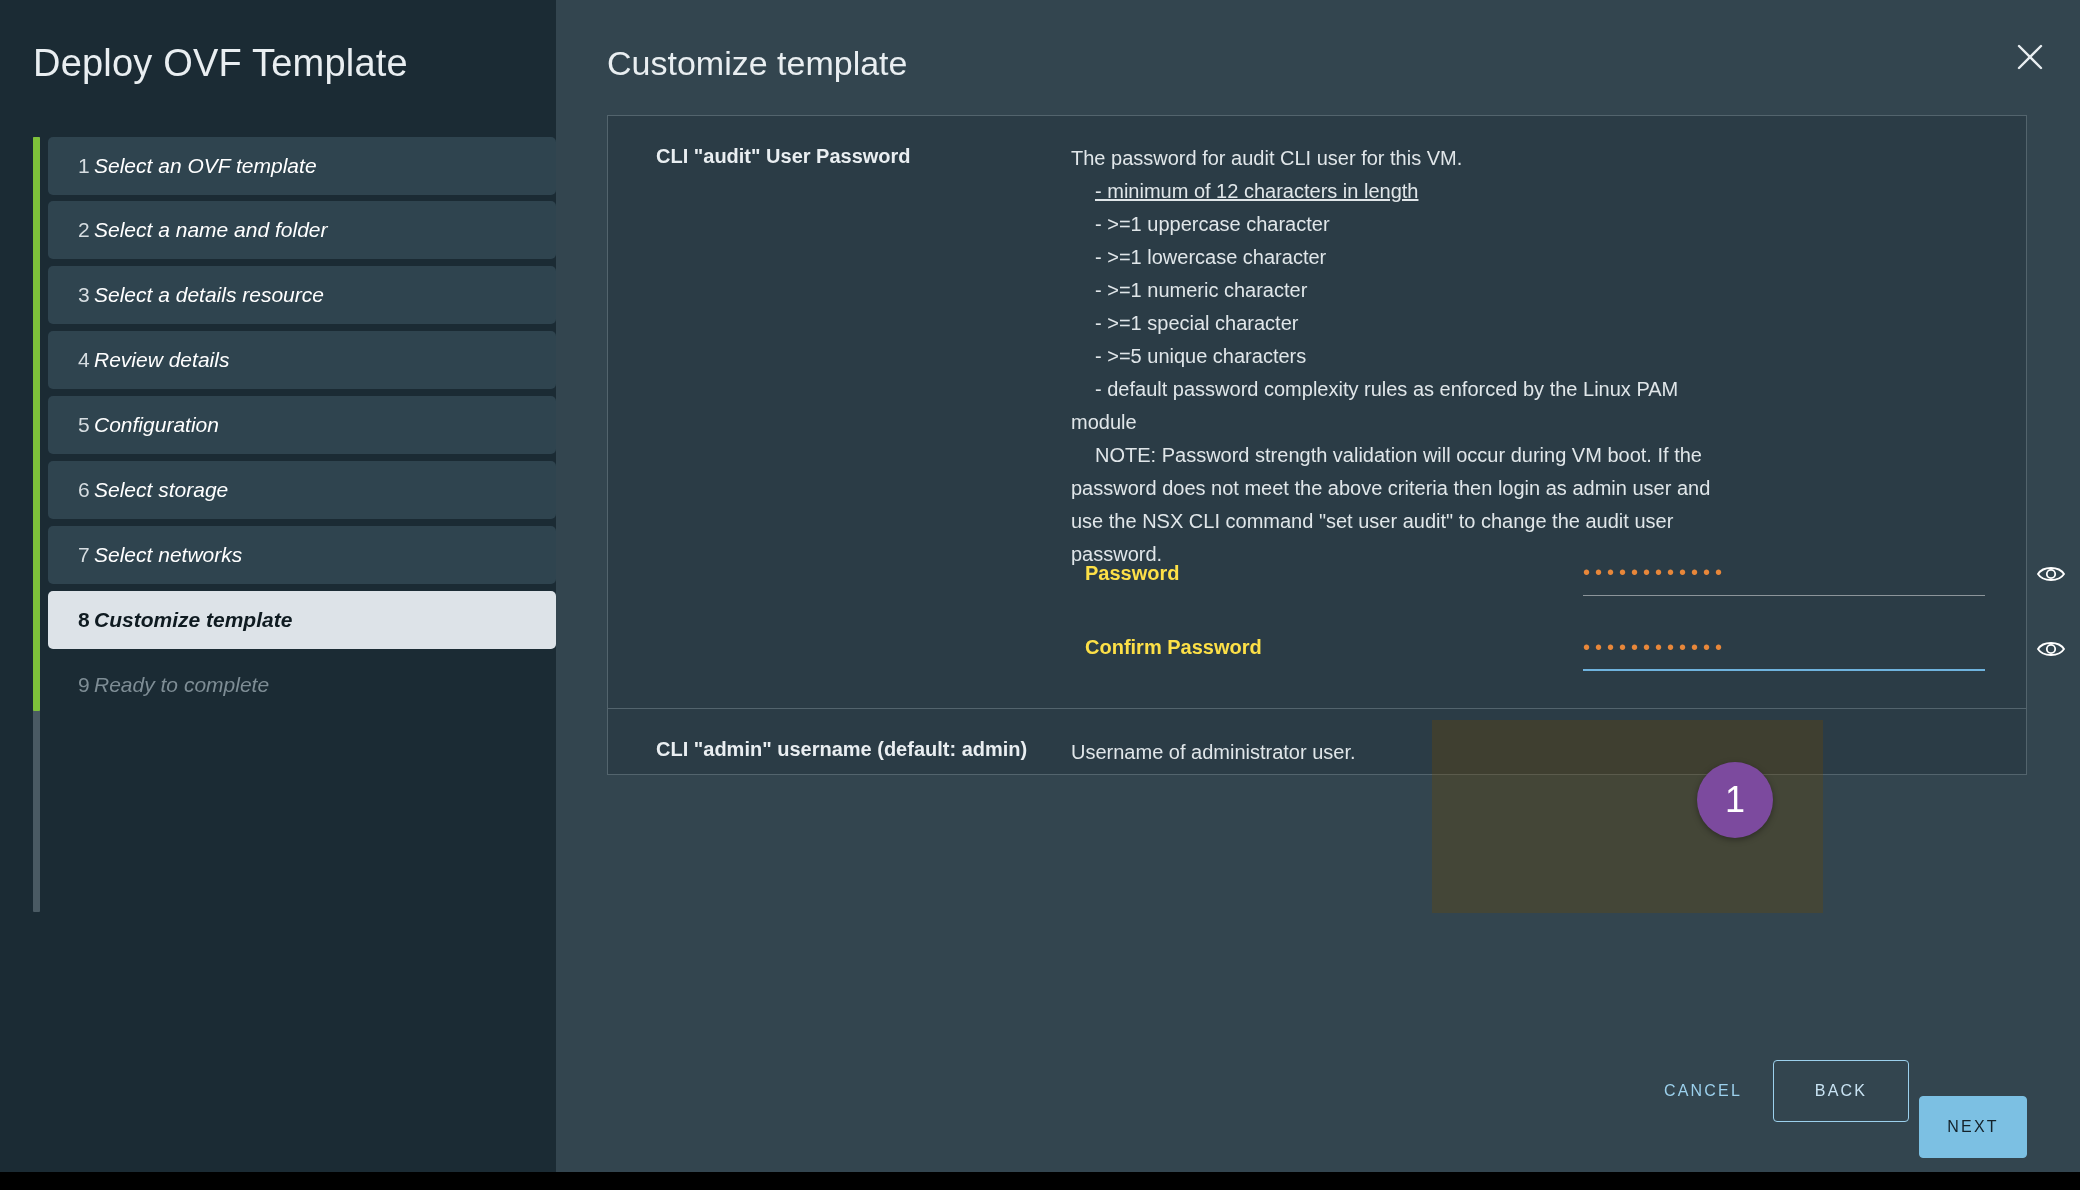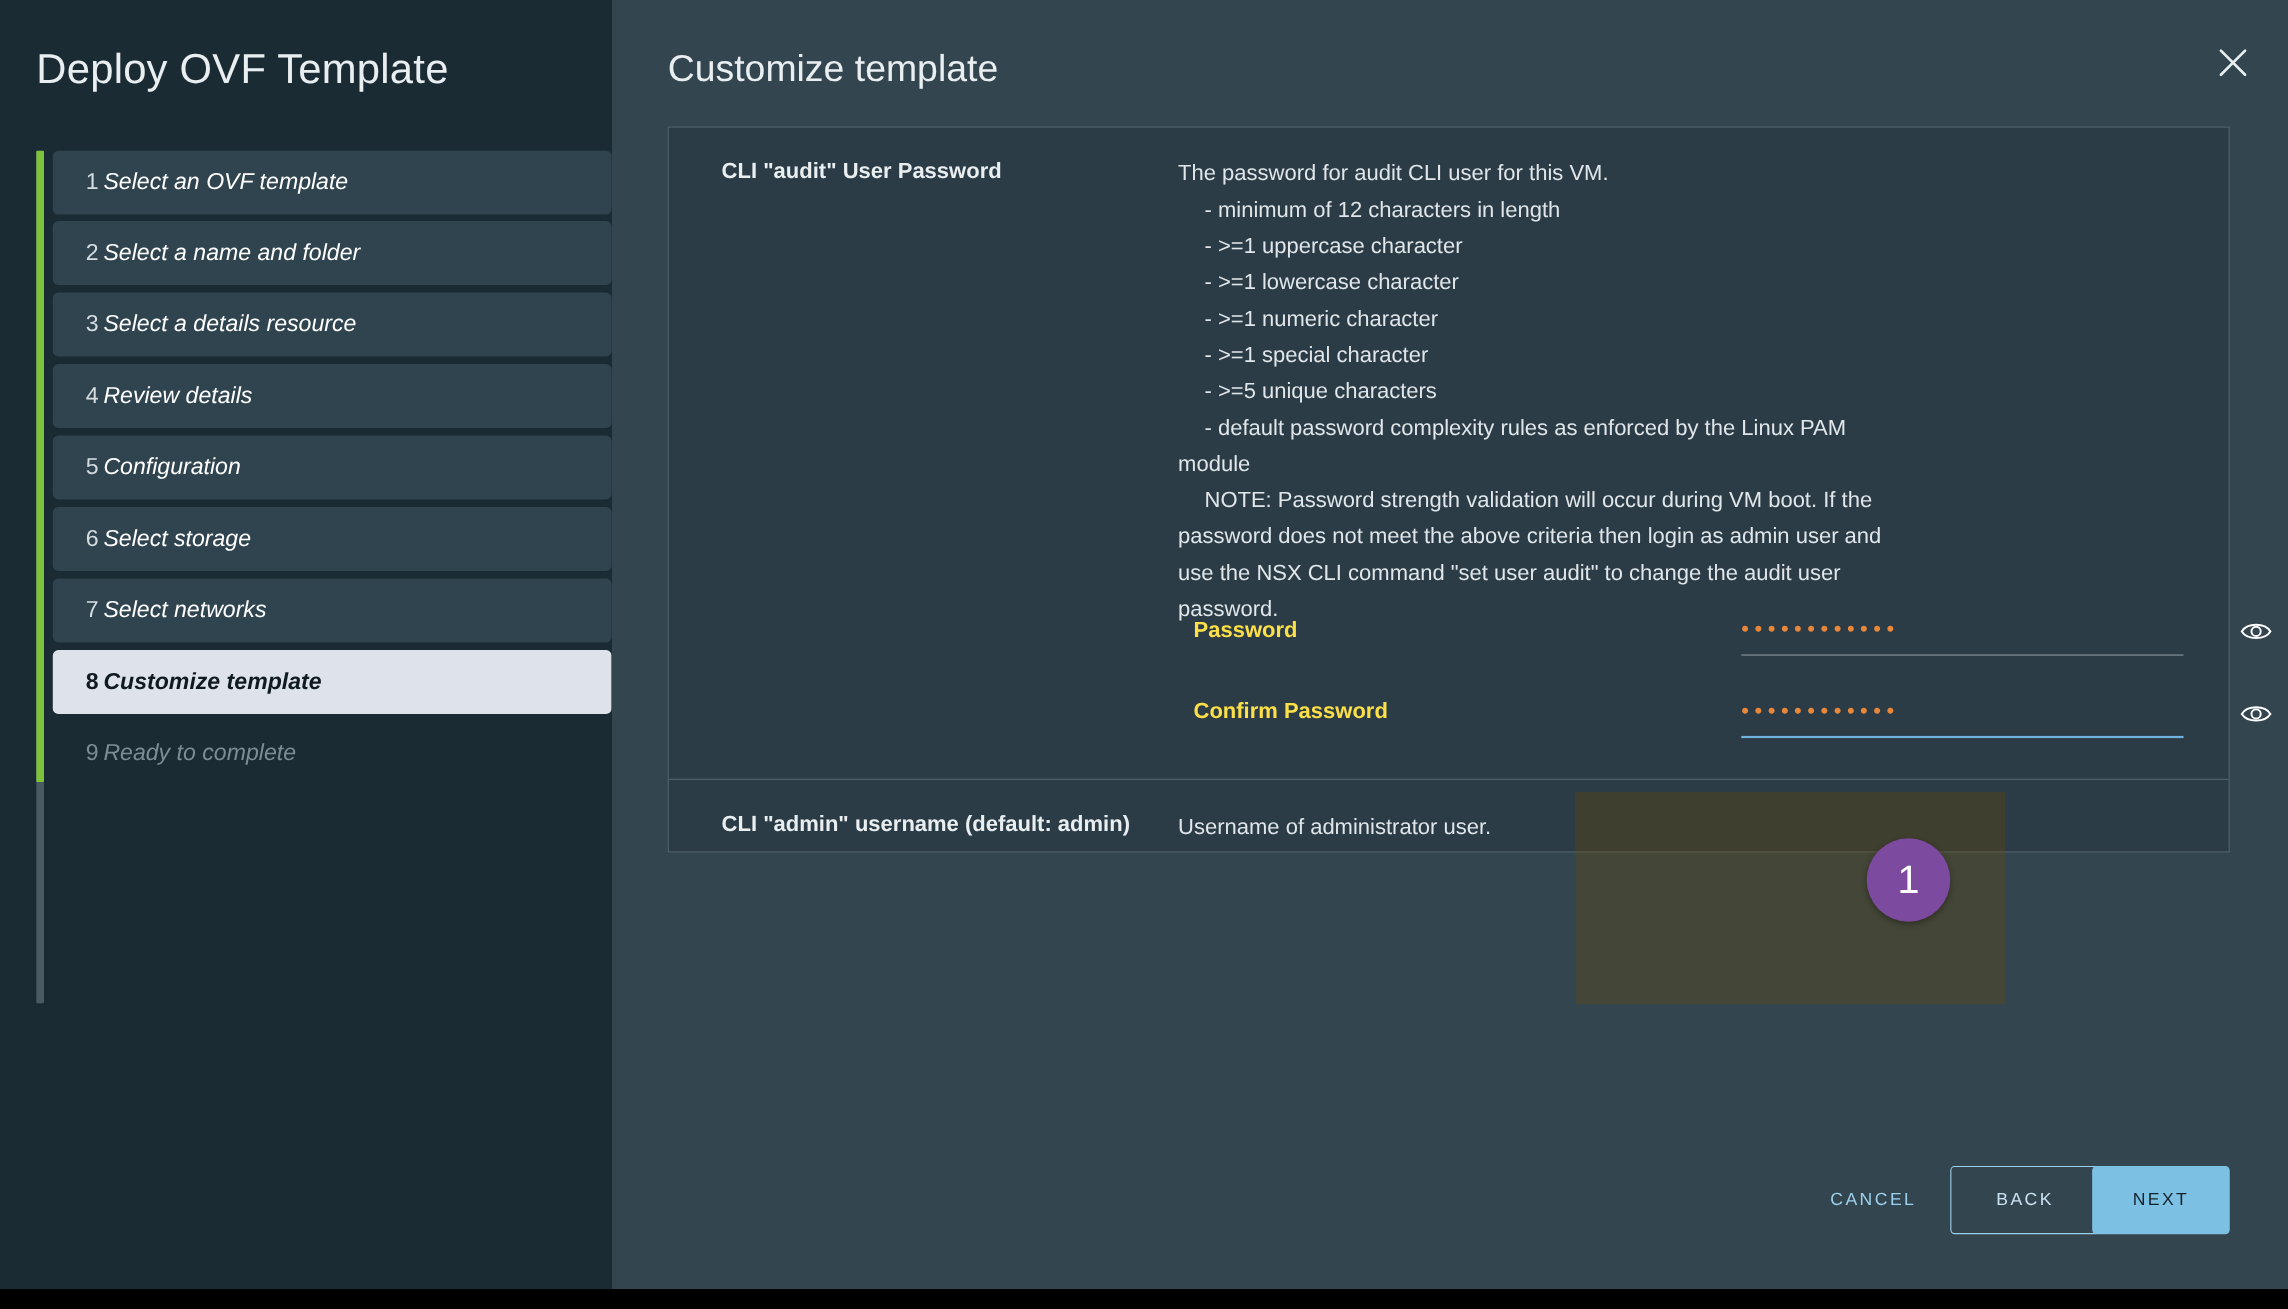--- a/index.html
+++ b/index.html
@@ -271,25 +271,26 @@
   }
   .btn-back {
     right: 118px;
     width: 136px;
     background: transparent;
     border: 1px solid #9cd0ec;
     color: #c9e3f3;
   }
   .btn-next {
     right: 0px;
-    width: 125px;
+    width: 108px;
     background: #7cc0e3;
     border: 1px solid #7cc0e3;
     color: #14222a;
     font-weight: 400;
+    margin-top: 36px;
   }
 
   .bottom-bar {
     position: absolute;
     left: 0;
     top: 1172px;
     width: 2080px;
     height: 18px;
     background: #000000;
   }
@@ -368,21 +369,21 @@
     </div>
 
     <div class="card">
 
       <div class="prop-row">
 
         <div class="prop-label" style="left:48px; top:29px;">CLI "audit" User Password</div>
 
         <div class="prop-desc" style="left:463px; top:26px;">
           <div>The password for audit CLI user for this VM.</div>
-          <div class="indent" style="display:block;">- minimum of 12 characters in length</div>
+          <div class="indent" style="display:block;text-decoration:underline;">- minimum of 12 characters in length</div>
           <div class="indent" style="display:block;">- &gt;=1 uppercase character</div>
           <div class="indent" style="display:block;">- &gt;=1 lowercase character</div>
           <div class="indent" style="display:block;">- &gt;=1 numeric character</div>
           <div class="indent" style="display:block;">- &gt;=1 special character</div>
           <div class="indent" style="display:block;">- &gt;=5 unique characters</div>
           <div style="display:block; text-indent:24px;">- default password complexity rules as enforced by the Linux PAM module</div>
           <div style="display:block; text-indent:24px;">NOTE: Password strength validation will occur during VM boot.  If the password does not meet the above criteria then login as admin user and use the NSX CLI command "set user audit" to change the audit user password.</div>
         </div>
 
         <div class="field-label" style="left:463px; top:446px;">Password</div>

